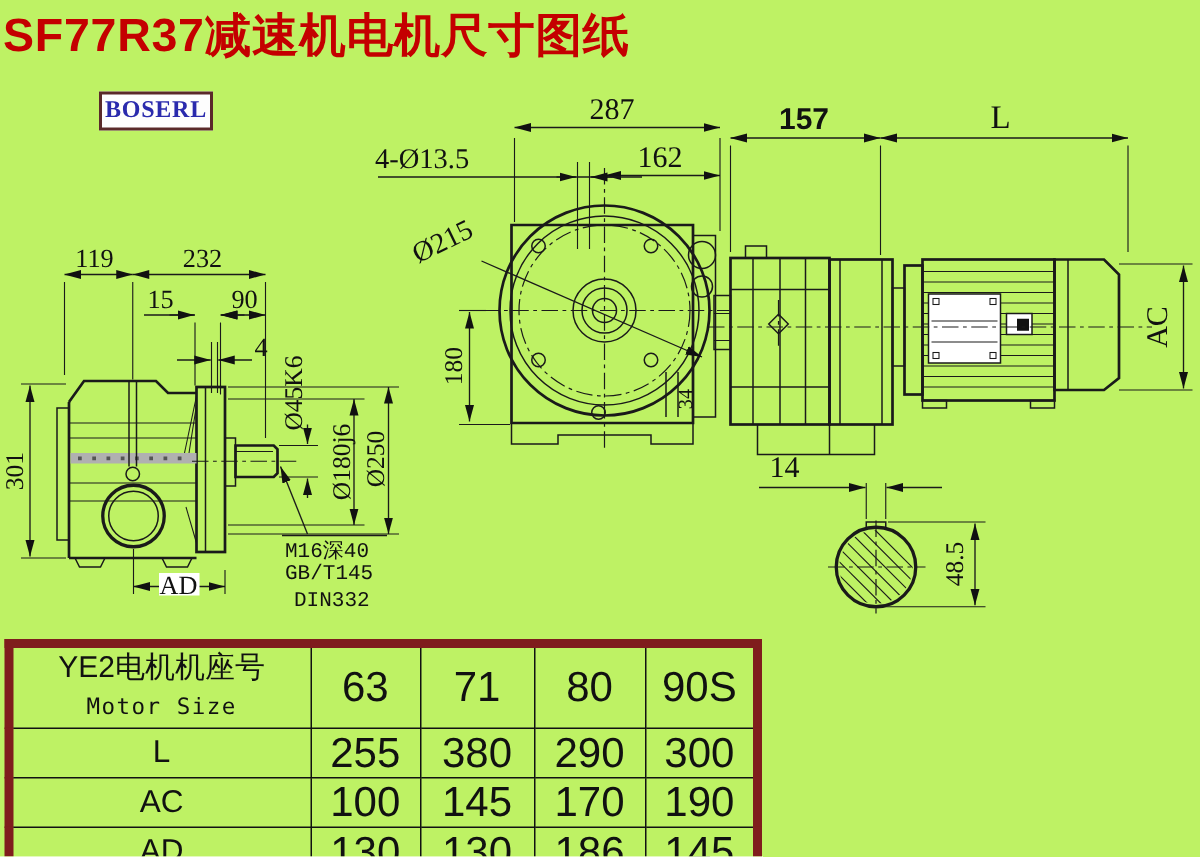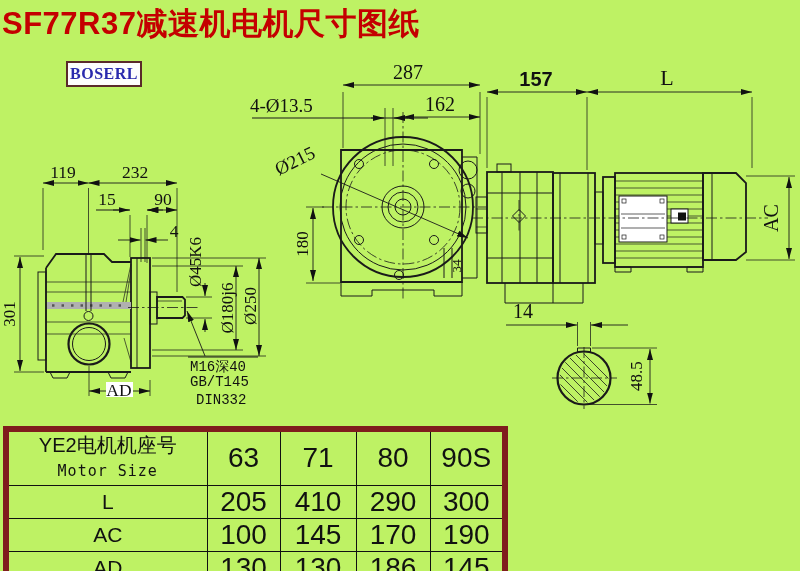--- a/index.html
+++ b/index.html
@@ -292,22 +292,22 @@
         <div class="hcn">YE2电机机座号</div>
         <div class="hen">Motor Size</div>
       </th>
       <td class="num">63</td>
       <td class="num">71</td>
       <td class="num">80</td>
       <td class="num">90S</td>
     </tr>
     <tr class="dr">
       <td class="rowh">L</td>
-      <td class="num">205</td>
-      <td class="num">410</td>
+      <td class="num">255</td>
+      <td class="num">380</td>
       <td class="num">290</td>
       <td class="num">300</td>
     </tr>
     <tr class="dr">
       <td class="rowh">AC</td>
       <td class="num">100</td>
       <td class="num">145</td>
       <td class="num">170</td>
       <td class="num">190</td>
     </tr>

